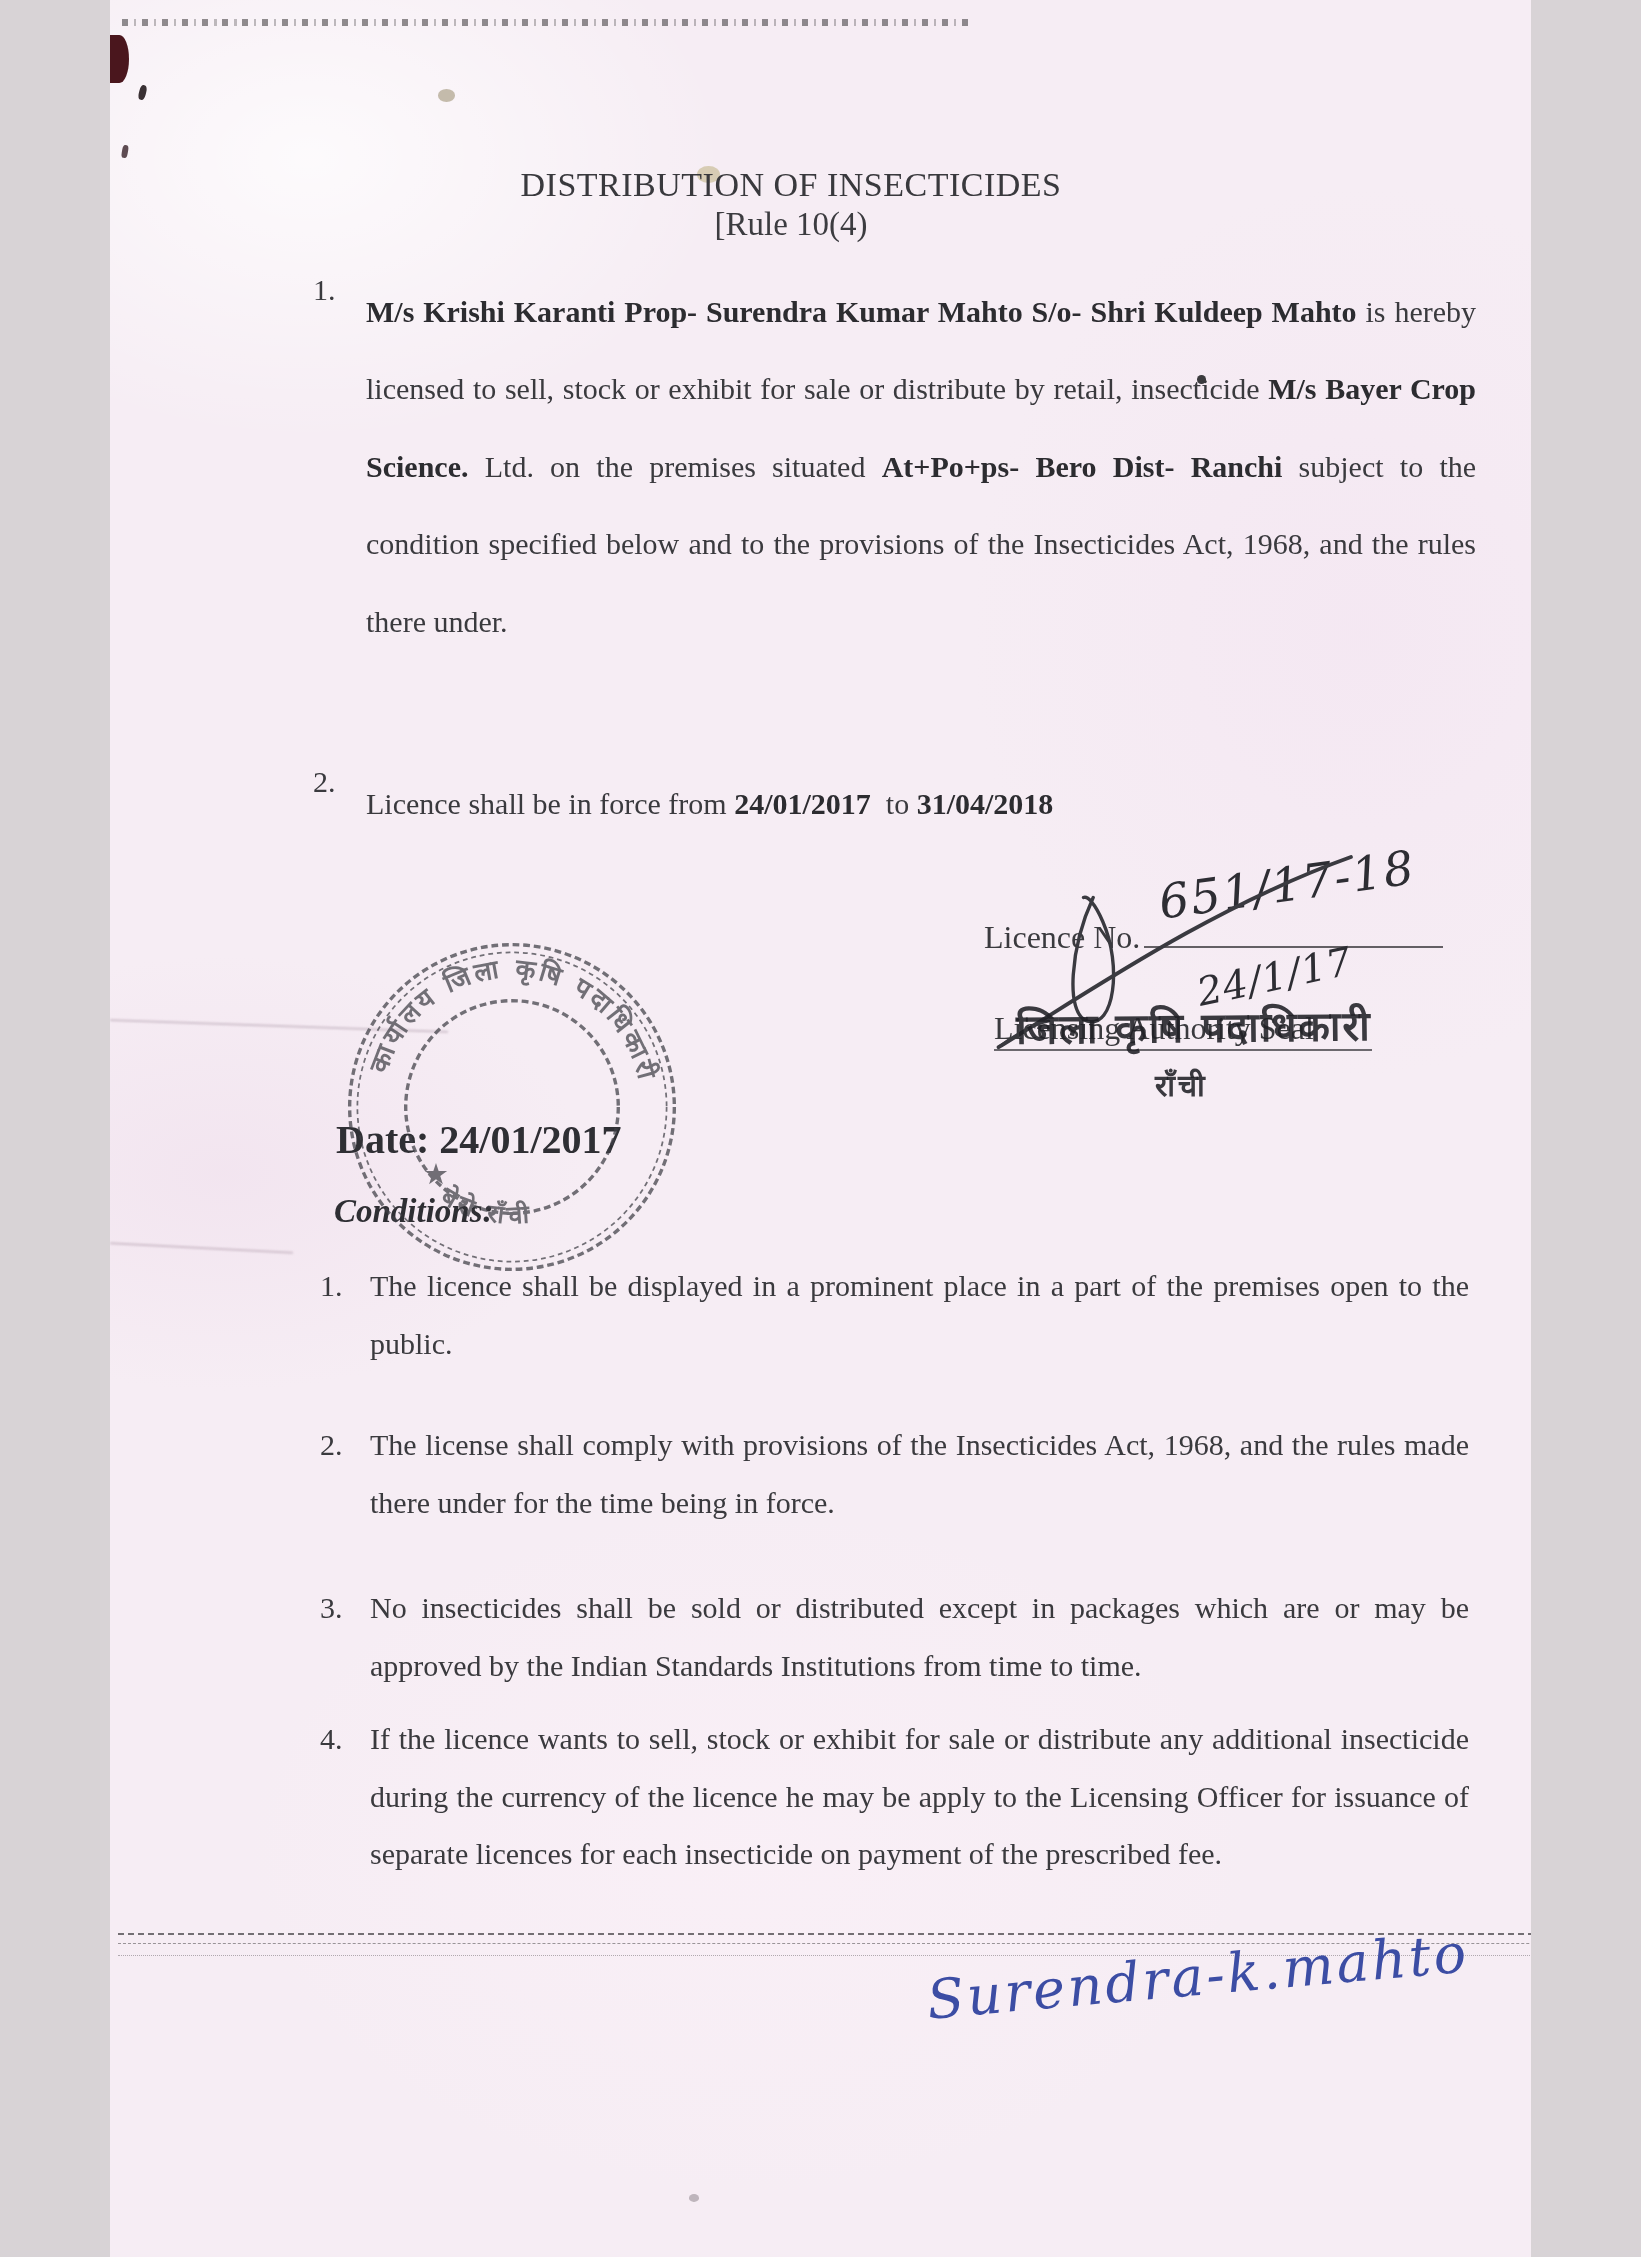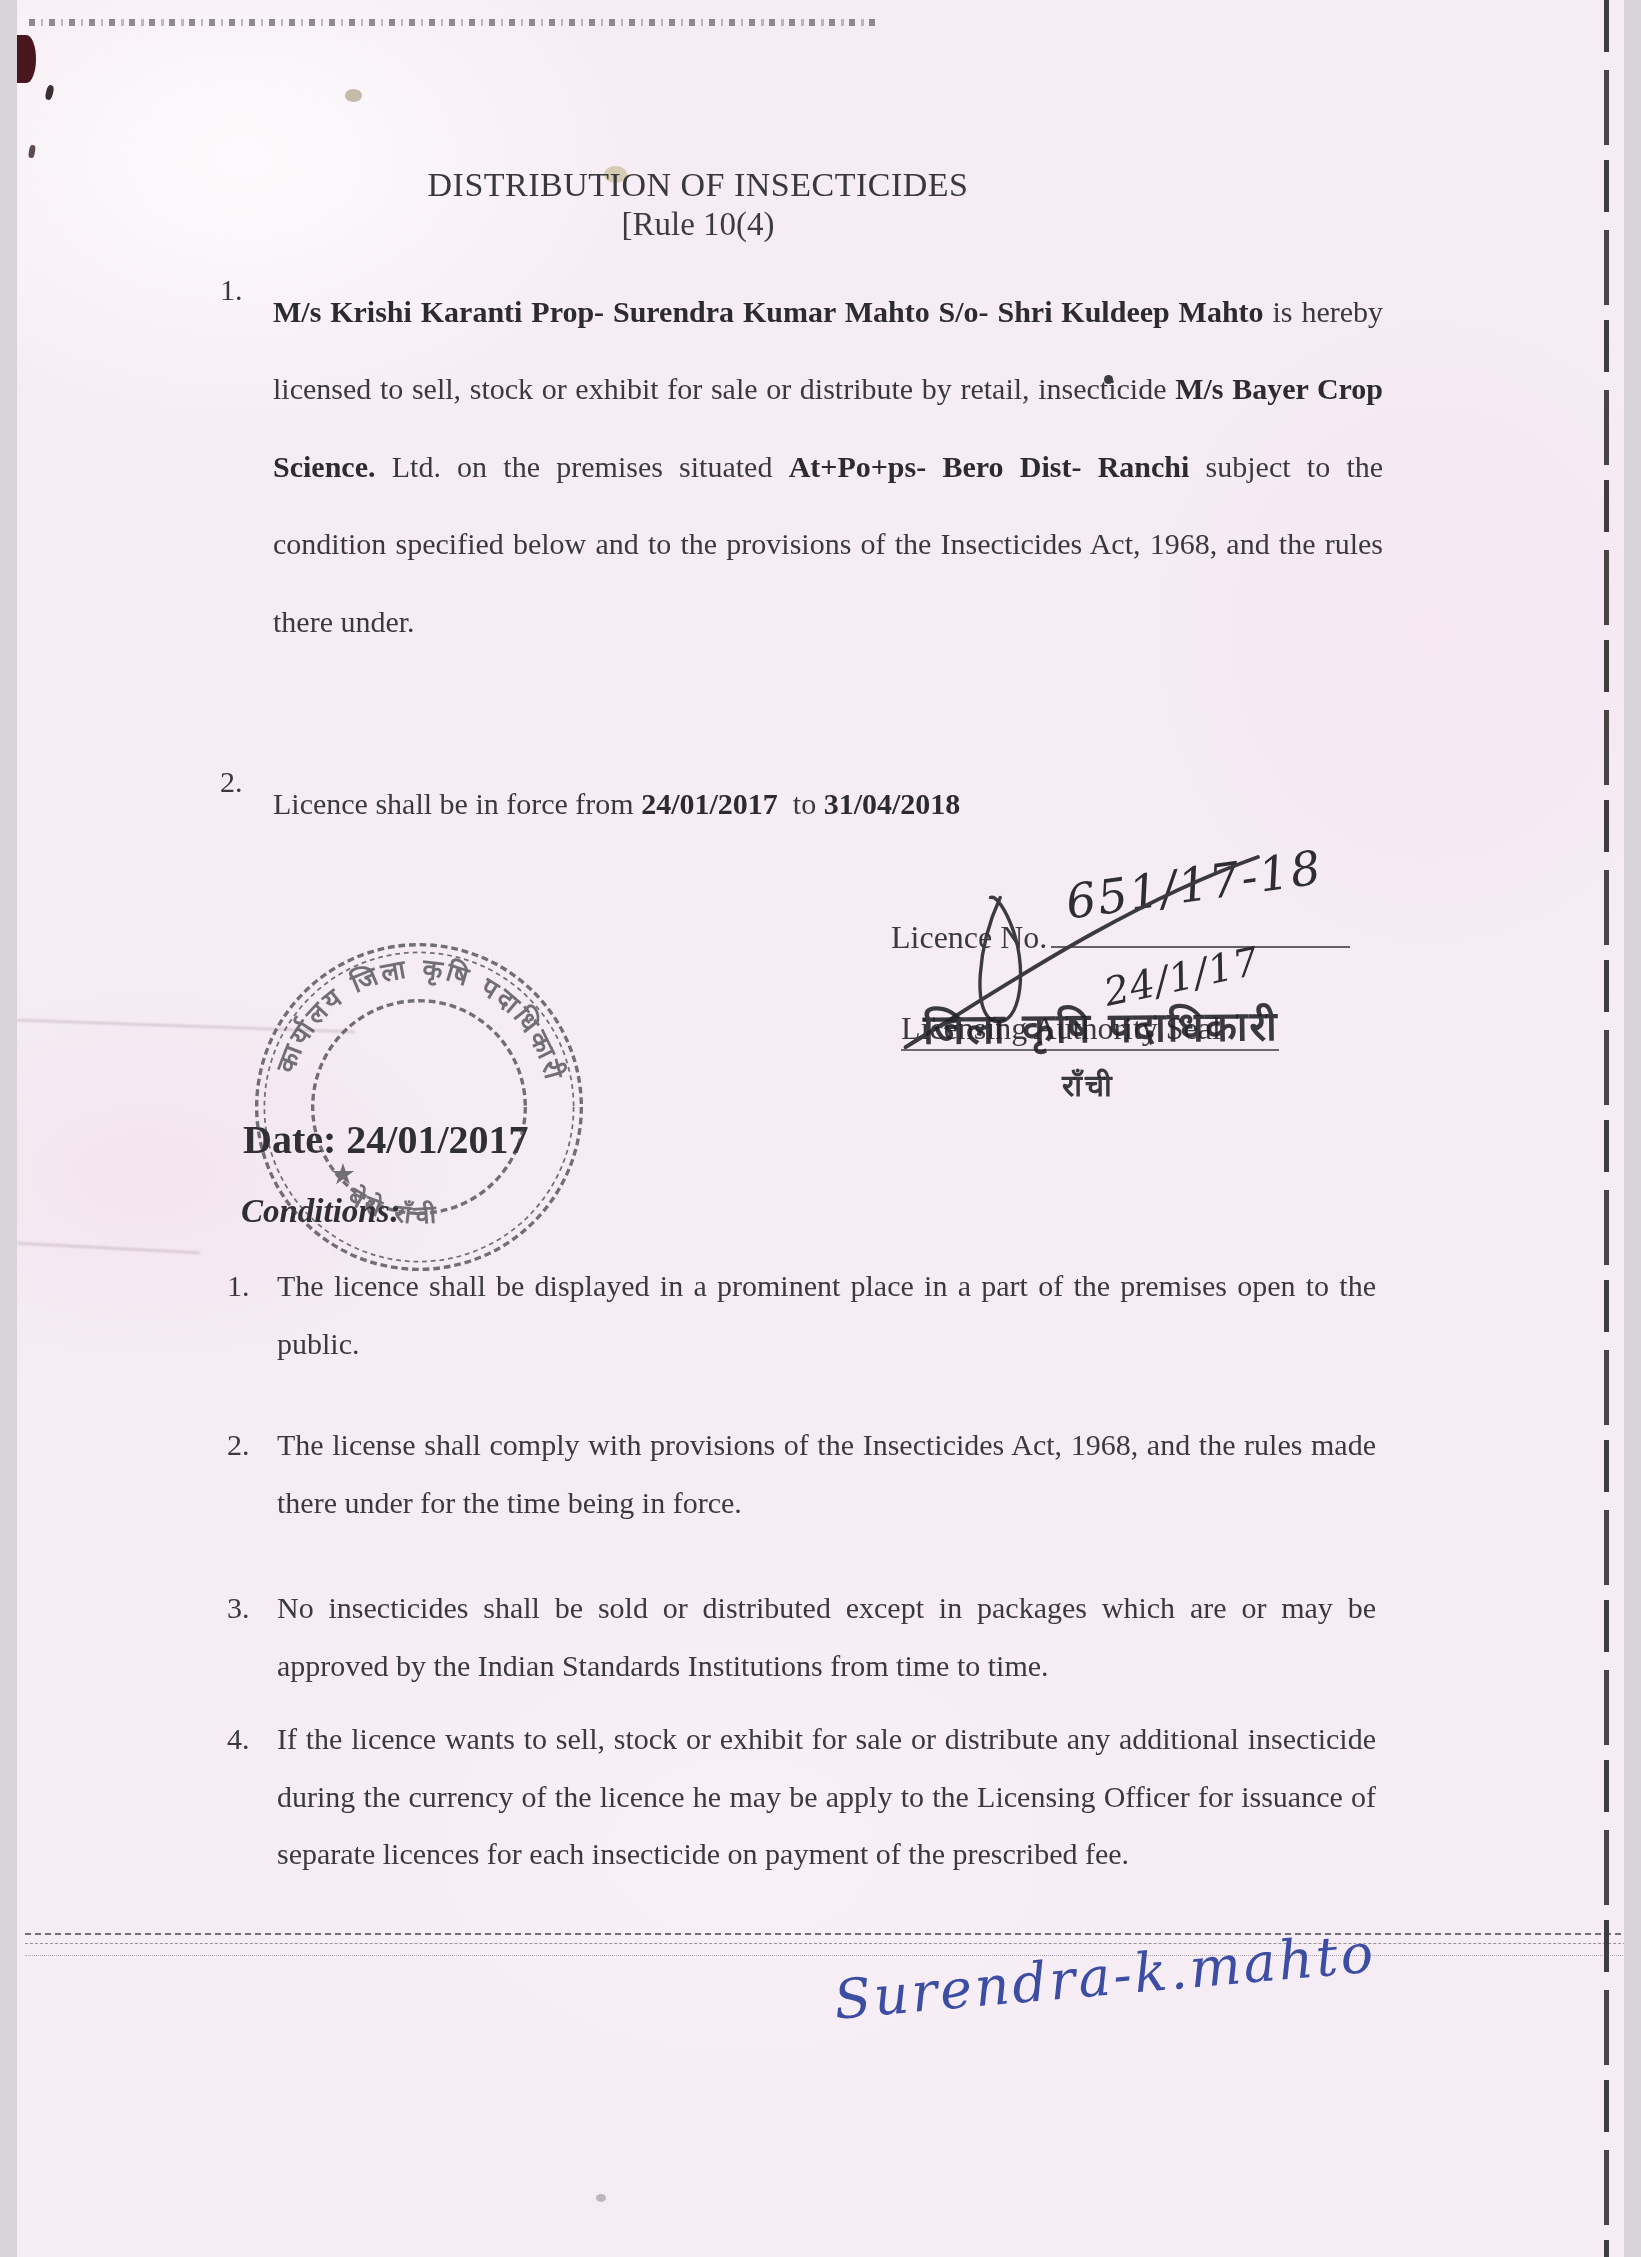--- a/index.html
+++ b/index.html
@@ -1,18 +1,18 @@
 <!DOCTYPE html>
 <html><head>
 <meta charset="utf-8">
 <style>
   html,body{margin:0;padding:0;background:#d8d3d6;}
   .page{
     position:relative;
-    width:1607px;height:2257px;
+    width:1421px;height:2257px;
     margin:0 auto;
     overflow:hidden;
     font-family:"Liberation Serif","DejaVu Serif",serif;
     color:#3a3a3e;
     background:
       radial-gradient(599px 406px at 14% 7%, rgba(255,255,255,.75), transparent 70%),
       radial-gradient(541px 618px at 88% 28%, rgba(244,231,242,.9), transparent 72%),
       radial-gradient(734px 502px at 45% 82%, rgba(250,240,247,.8), transparent 70%),
       radial-gradient(483px 290px at 8% 52%, rgba(241,226,238,.75), transparent 75%),
       #f6edf4;

